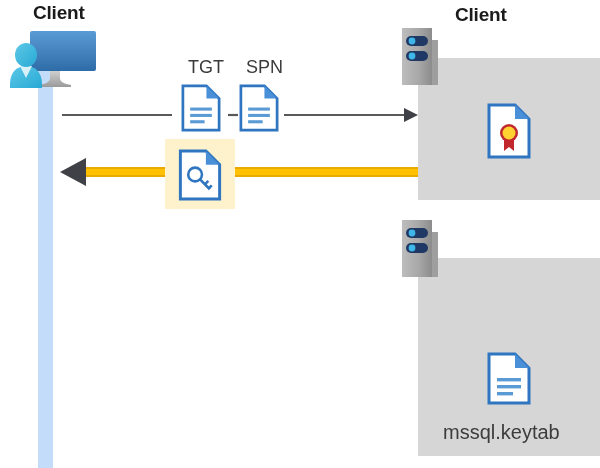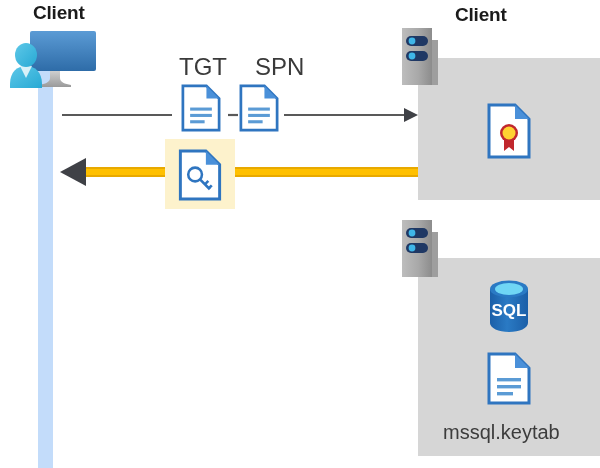--- a/index.html
+++ b/index.html
@@ -16,22 +16,23 @@
     position:absolute;
     font-weight:bold;
     color:#1b1b1b;
     font-size:19px;
     line-height:22px;
     letter-spacing:-0.2px;
   }
   .plain-label{
     position:absolute;
     color:#3a3a3a;
-    font-size:24px;
+    font-size:18px;
     line-height:20px;
+    margin-left:9px;
   }
   .file-label{
     position:absolute;
     color:#3c3c3c;
     font-size:20px;
     line-height:24px;
   }
 
   
   #lifeline{
@@ -143,35 +144,20 @@
     <svg width="36" height="57" viewBox="0 0 36 57" xmlns="http://www.w3.org/2000/svg">
       <rect x="0" y="0" width="30" height="57" fill="url(#rackG1)"></rect>
       <rect x="30" y="12" width="6" height="45" fill="#9e9e9e"></rect>
       <rect x="4" y="8" width="22" height="10" rx="5" fill="#1f3864"></rect>
       <circle cx="10" cy="13" r="3.4" fill="#3fb6e8"></circle>
       <rect x="4" y="23" width="22" height="10" rx="5" fill="#1f3864"></rect>
       <circle cx="10" cy="28" r="3.4" fill="#3fb6e8"></circle>
     </svg>
   </div>
 
-  <div class="doc-icon" style="left:483px;top:278px;">
-    <svg width="52" height="56" viewBox="0 0 52 56" xmlns="http://www.w3.org/2000/svg">
-      <defs>
-        <linearGradient id="sqlG" x1="0" y1="0" x2="1" y2="0">
-          <stop offset="0" stop-color="#1b5fa8"></stop>
-          <stop offset="0.45" stop-color="#2a7ac4"></stop>
-          <stop offset="1" stop-color="#1b5fa8"></stop>
-        </linearGradient>
-      </defs>
-      <path d="M7 11 h38 v34 c0 5 -8.5 9 -19 9 c-10.5 0 -19 -4 -19 -9 z" fill="url(#sqlG)"></path>
-      <ellipse cx="26" cy="11" rx="19" ry="8.5" fill="#2a7ac4"></ellipse>
-      <ellipse cx="26" cy="11" rx="14" ry="6" fill="#6fd6f5"></ellipse>
-      <text x="26" y="38" text-anchor="middle" font-family="Liberation Sans, sans-serif" font-size="17" font-weight="bold" fill="#ffffff">SQL</text>
-    </svg>
-  </div>
 
   <div class="doc-icon" style="left:487px;top:352px;">
     <svg width="44" height="53" viewBox="0 0 44 53" xmlns="http://www.w3.org/2000/svg">
       <path d="M2 2 h26 l14 14 v35 H2 z" fill="#ffffff" stroke="#2f75c0" stroke-width="3"></path>
       <path d="M28 2 l14 14 h-14 z" fill="#4a90d9"></path>
       <rect x="10" y="26" width="24" height="3.4" fill="#5b9bd5"></rect>
       <rect x="10" y="33" width="24" height="3.4" fill="#5b9bd5"></rect>
       <rect x="10" y="40" width="16" height="3.4" fill="#5b9bd5"></rect>
     </svg>
   </div>
@@ -189,21 +175,21 @@
   <div class="doc-icon" style="left:181px;top:84px;">
     <svg width="40" height="48" viewBox="0 0 44 53" xmlns="http://www.w3.org/2000/svg">
       <path d="M2 2 h26 l14 14 v35 H2 z" fill="#ffffff" stroke="#2f75c0" stroke-width="3"></path>
       <path d="M28 2 l14 14 h-14 z" fill="#4a90d9"></path>
       <rect x="10" y="26" width="24" height="3.4" fill="#5b9bd5"></rect>
       <rect x="10" y="33" width="24" height="3.4" fill="#5b9bd5"></rect>
       <rect x="10" y="40" width="16" height="3.4" fill="#5b9bd5"></rect>
     </svg>
   </div>
 
-  <div class="plain-label" style="left:255px;top:57px;">SPN</div>
+  <div class="plain-label" style="left:237px;top:57px;">SPN</div>
   <div class="doc-icon" style="left:239px;top:84px;">
     <svg width="40" height="48" viewBox="0 0 44 53" xmlns="http://www.w3.org/2000/svg">
       <path d="M2 2 h26 l14 14 v35 H2 z" fill="#ffffff" stroke="#2f75c0" stroke-width="3"></path>
       <path d="M28 2 l14 14 h-14 z" fill="#4a90d9"></path>
       <rect x="10" y="26" width="24" height="3.4" fill="#5b9bd5"></rect>
       <rect x="10" y="33" width="24" height="3.4" fill="#5b9bd5"></rect>
       <rect x="10" y="40" width="16" height="3.4" fill="#5b9bd5"></rect>
     </svg>
   </div>
 

